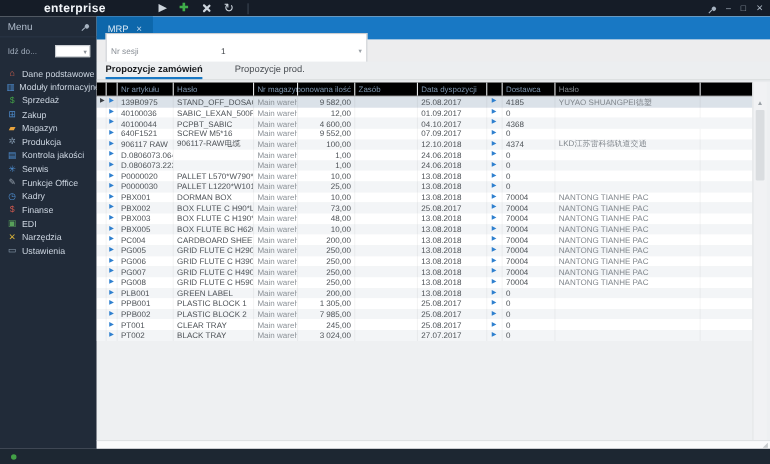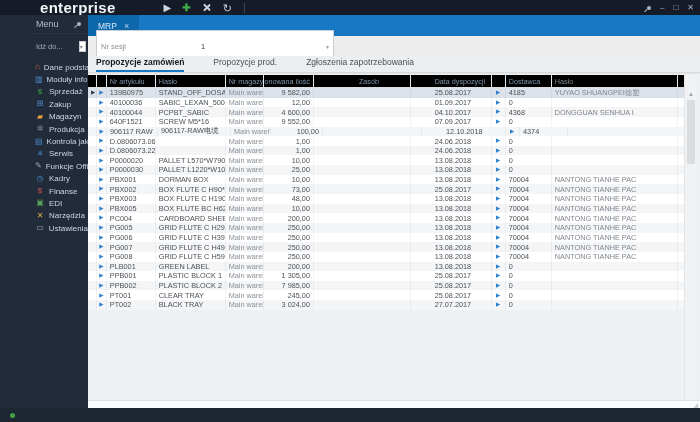--- a/index.html
+++ b/index.html
@@ -2,39 +2,39 @@
 <html><head>
 <meta charset="utf-8">
 <style>
   * { box-sizing: border-box; margin: 0; padding: 0; }
   html,body { width:700px; height:422px; overflow:hidden; }
   body { font-family:"Liberation Sans", sans-serif; position:relative; background:#eef0f2; }
 
   
   .topbar { position:absolute; top:0; left:0; width:700px; height:15px; background:#151c27;
             display:flex; align-items:center; color:#dfe6ee; }
-  .brand { margin-left:40px; font-size:15px; font-weight:bold; letter-spacing:.3px; color:#f2f5f9; }
+  .brand { margin-left:40px; font-size:11px; font-weight:bold; letter-spacing:.3px; color:#f2f5f9; }
   .tb-icons { display:flex; align-items:center; gap:11px; margin-left:48px; }
   .tb-ic { font-size:10px; line-height:10px; cursor:default; }
   .ic-play { color:#cdd5dd; }
   .ic-add { color:#3fae4a; font-weight:bold; }
   .ic-refresh { color:#cdd5dd; font-size:11px; }
   .cross { position:relative; width:10px; height:10px; display:inline-block; }
   .cross::before,.cross::after { content:""; position:absolute; left:4.5px; top:.5px; width:1.6px; height:9px;
             background:#cdd5dd; border-radius:1px; }
   .cross::before { transform:rotate(45deg); } .cross::after { transform:rotate(-45deg); }
   .tb-sep { width:1px; height:10px; background:#3a4452; margin-left:12px; }
   .win-controls { position:absolute; right:6px; top:0; height:15px; display:flex; align-items:center; gap:9px; color:#aab4c0; }
   .wc { font-size:8px; line-height:8px; }
   .pinshape { width:4px; height:4px; border-radius:50%; background:#a7b3c1; position:relative;
               display:inline-block; transform:rotate(45deg); }
   .pinshape::after { content:""; position:absolute; left:1.4px; top:3.6px; width:1px; height:4px; background:#a7b3c1; }
 
   
-  .sidebar { position:absolute; left:0; top:15px; width:88px; bottom:14px; background:#212b39; color:#c6d0dc;padding-left:29px; }
+  .sidebar { position:absolute; left:0; top:15px; width:88px; bottom:14px; background:#212b39; color:#c6d0dc; }
   .menu-head { height:19px; display:flex; align-items:center; justify-content:space-between;
                padding:0 7px; font-size:9px; color:#b3bfce; border-bottom:1px solid #2a3545; }
   .goto-row { display:flex; align-items:center; gap:16px; padding:7px 6px 4px 7px; }
   .goto-label { font-size:7.5px; color:#9fabba; white-space:nowrap; }
   .goto-box { width:44px; height:11px; background:#fff; border:1px solid #c8ccd1;
               display:flex; align-items:center; justify-content:flex-end; padding-right:2px; }
   .goto-box .arr-dn { font-size:6px; color:#8a9097; }
   .nav { margin-top:5px; }
   .nav-item { height:12.4px; display:flex; align-items:center; gap:4px; padding-left:6px; cursor:default; }
   .nav-icon { width:10px; text-align:center; font-size:8px; line-height:8px; }
@@ -71,21 +71,21 @@
            border-right:1px solid #e4e6e8; height:100%; display:flex; align-items:center; }
   .row { display:flex; height:9.65px; background:#fff; align-items:center; }
   .row.odd { background:#f3f5f7; }
   .row.sel { background:#dbe2e9; }
   .cell { font-size:7.3px; color:#4d5257; padding:0 3px; white-space:nowrap; overflow:hidden;
           border-right:1px solid rgba(0,0,0,0.045); height:100%; display:flex; align-items:center; }
   .c-gutter { width:9px; } .c-arrow { width:10px; justify-content:center; }
   .c-art { width:51px; } .c-haslo { width:73px; }
   .c-mag { width:40px; color:#8b9197; } .h .c-mag { color:#7d94ad; }
   .c-qty { width:52px; justify-content:flex-end; }
-  .c-zasob { width:57px;margin-left:42px; } .c-date { width:63px;margin-left:21px; }
+  .c-zasob { width:57px; } .c-date { width:63px; }
   .c-arrow2 { width:14px; justify-content:flex-start; padding-left:4px; }
   .c-dost { width:48px; } .c-haslo2 { width:132px; color:#81878d; }
   .c-fill { flex:1; border-right:none; }
   .arr { color:#2f80cf; font-size:5.5px; line-height:5.5px; }
   .selmark { color:#3a3f45; font-size:5.5px; line-height:5.5px; visibility:hidden; }
   .row.sel .selmark { visibility:visible; }
 
   .vscroll { position:absolute; right:3px; top:1px; bottom:0; width:13px; background:#f1f2f4;
              border-left:1px solid #e3e5e7; }
   .vs-up { margin-top:13px; height:11px; display:flex; align-items:center; justify-content:center;
@@ -212,21 +212,20 @@
     <div class="combo">
       <span class="combo-label">Nr sesji</span>
       <span class="combo-value">1</span>
       <span class="combo-arrow">▾</span>
     </div>
   </div>
 
   <div class="subtabs">
     <span class="subtab active">Propozycje zamówień</span>
     <span class="subtab">Propozycje prod.</span>
-    <span class="subtab">Zgłoszenia zapotrzebowania</span>
   </div>
 
   <div class="gridwrap">
     <div class="grid">
       <div class="hrow h">
         <div class="hcell c-gutter"></div>
         <div class="hcell c-arrow"></div>
         <div class="hcell c-art">Nr artykułu</div>
         <div class="hcell c-haslo">Hasło</div>
         <div class="hcell c-mag">Nr magazynu</div>
@@ -291,21 +290,20 @@
     <div class="cell c-art">40100044</div>
     <div class="cell c-haslo">PCPBT_SABIC</div>
     <div class="cell c-mag">Main wareho</div>
     <div class="cell c-qty">4 600,00</div>
     <div class="cell c-zasob"></div>
     <div class="cell c-date">04.10.2017</div>
     <div class="cell c-arrow2">
               <span class="arr">▶</span>
             </div>
     <div class="cell c-dost">4368</div>
-    <div class="cell c-haslo2">DONGGUAN SENHUA I</div>
     <div class="cell c-fill"></div>
   </div>
 
   <div class="row">
     <div class="cell c-gutter">
               <span class="selmark">▶</span>
             </div>
     <div class="cell c-arrow">
               <span class="arr">▶</span>
             </div>
@@ -333,20 +331,21 @@
     <div class="cell c-art">906117 RAW</div>
     <div class="cell c-haslo">906117-RAW电缆</div>
     <div class="cell c-mag">Main wareho</div>
     <div class="cell c-qty">100,00</div>
     <div class="cell c-zasob"></div>
     <div class="cell c-date">12.10.2018</div>
     <div class="cell c-arrow2">
               <span class="arr">▶</span>
             </div>
     <div class="cell c-dost">4374</div>
+    <div class="cell c-haslo2">LKD江苏雷科德轨道交通</div>
     <div class="cell c-fill"></div>
   </div>
 
   <div class="row">
     <div class="cell c-gutter">
               <span class="selmark">▶</span>
             </div>
     <div class="cell c-arrow">
               <span class="arr">▶</span>
             </div>

